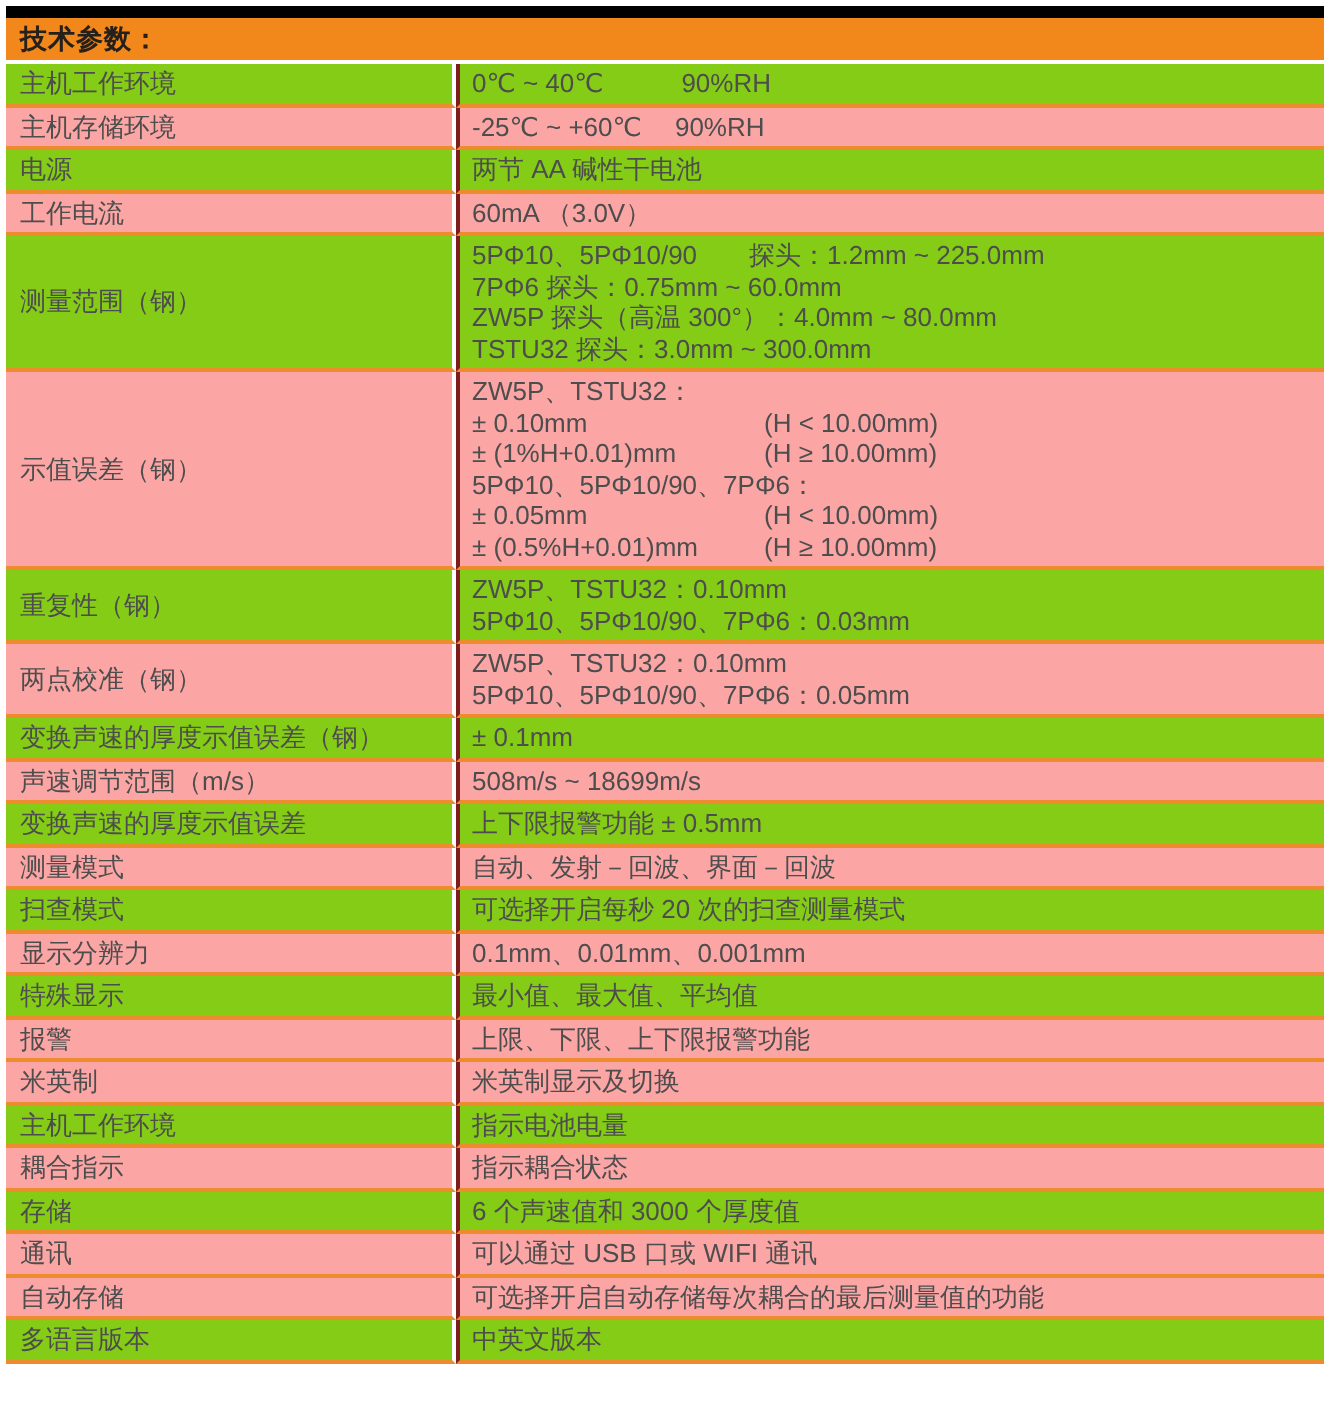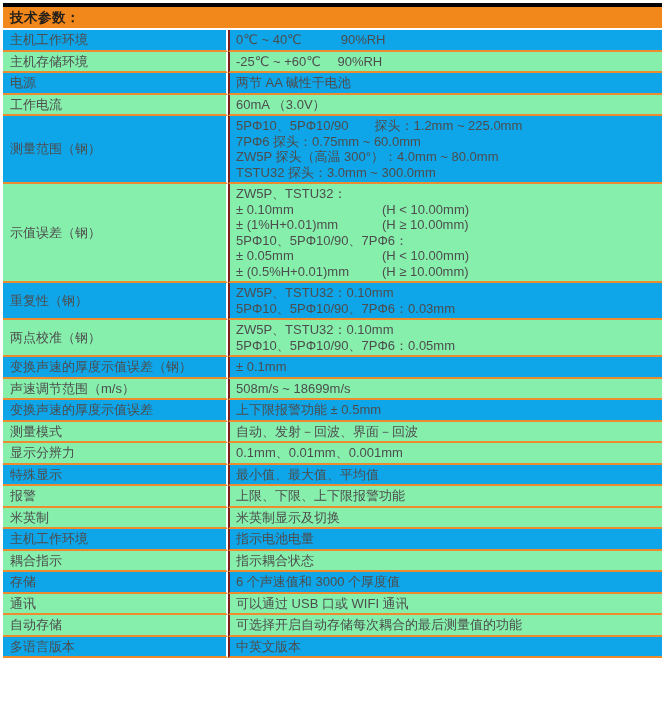--- a/index.html
+++ b/index.html
@@ -7,40 +7,40 @@
     width:665px;height:702px;overflow:hidden;background:#ffffff;
     font-family:"Liberation Sans","DejaVu Sans",sans-serif;
     -webkit-font-smoothing:antialiased;
   }
   .page{padding:3px 3px 0 3px;}
   .title-bar{
     background:#F2871B;color:#25201a;
     font-size:13.5px;font-weight:bold;
     height:21px;line-height:21px;
     padding-left:7px;margin-bottom:2px;
-    border-top:4px solid #000000;
+    border-top:6px solid #000000;
     letter-spacing:.5px;
   }
   table.specs{
     border-collapse:separate;border-spacing:0;
     table-layout:fixed;width:659px;
     font-size:13px;color:#4d4d4d;
   }
   col.c-label{width:225px;}
   td{
     box-sizing:border-box;
     vertical-align:middle;
     border-bottom:2px solid #EC8C2E;
     padding:2px 8px 2px 7px;
     line-height:15.5px;
   }
   td.label{border-right:2px solid #ffffff;}
   td.value{border-left:2px solid #7f1d1d;padding-left:6px;}
-  tr.alt td{background:#0ea5e9;}
-  tr.plain td{background:#86efac;margin-top:48px;}
+  tr.alt td{background:#84cc16;}
+  tr.plain td{background:#fca5a5;margin-top:48px;}
   .line{white-space:pre-wrap;}
   .line.cols .c1{display:inline-block;min-width:146px;white-space:pre-wrap;}
   .line.cols .c2{white-space:pre-wrap;}
 </style>
 </head>
 <body>
 
 <div class="page">
   <div class="title-bar">技术参数：</div>
 
@@ -125,20 +125,26 @@
           <td class="value">
             <div class="line">上下限报警功能 ± 0.5mm</div>
           </td>
         </tr>
         <tr class="plain">
           <td class="label">测量模式</td>
           <td class="value">
             <div class="line">自动、发射－回波、界面－回波</div>
           </td>
         </tr>
+        <tr class="alt">
+          <td class="label">扫查模式</td>
+          <td class="value">
+            <div class="line">可选择开启每秒 20 次的扫查测量模式</div>
+          </td>
+        </tr>
         <tr class="plain">
           <td class="label">显示分辨力</td>
           <td class="value">
             <div class="line">0.1mm、0.01mm、0.001mm</div>
           </td>
         </tr>
         <tr class="alt">
           <td class="label">特殊显示</td>
           <td class="value">
             <div class="line">最小值、最大值、平均值</div>

